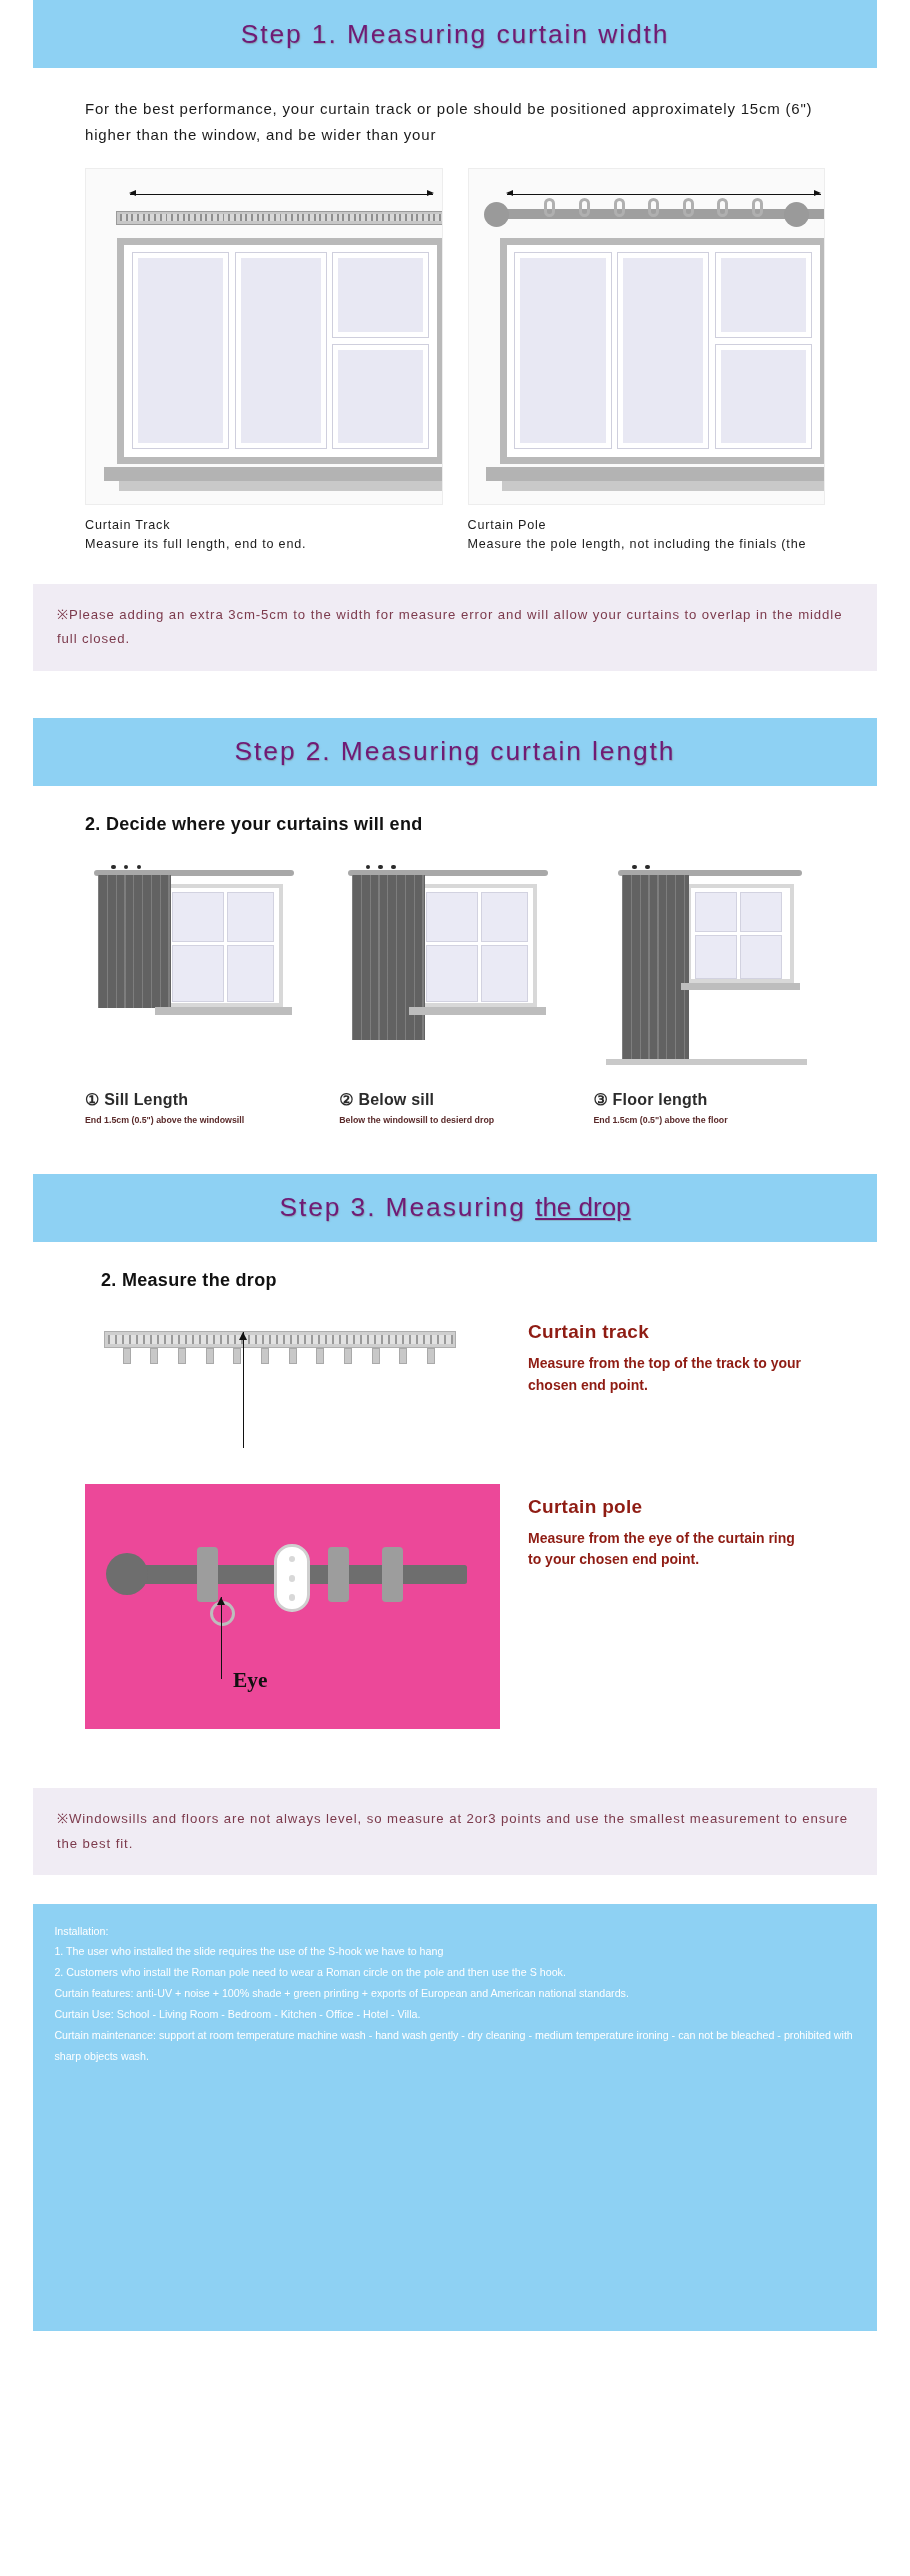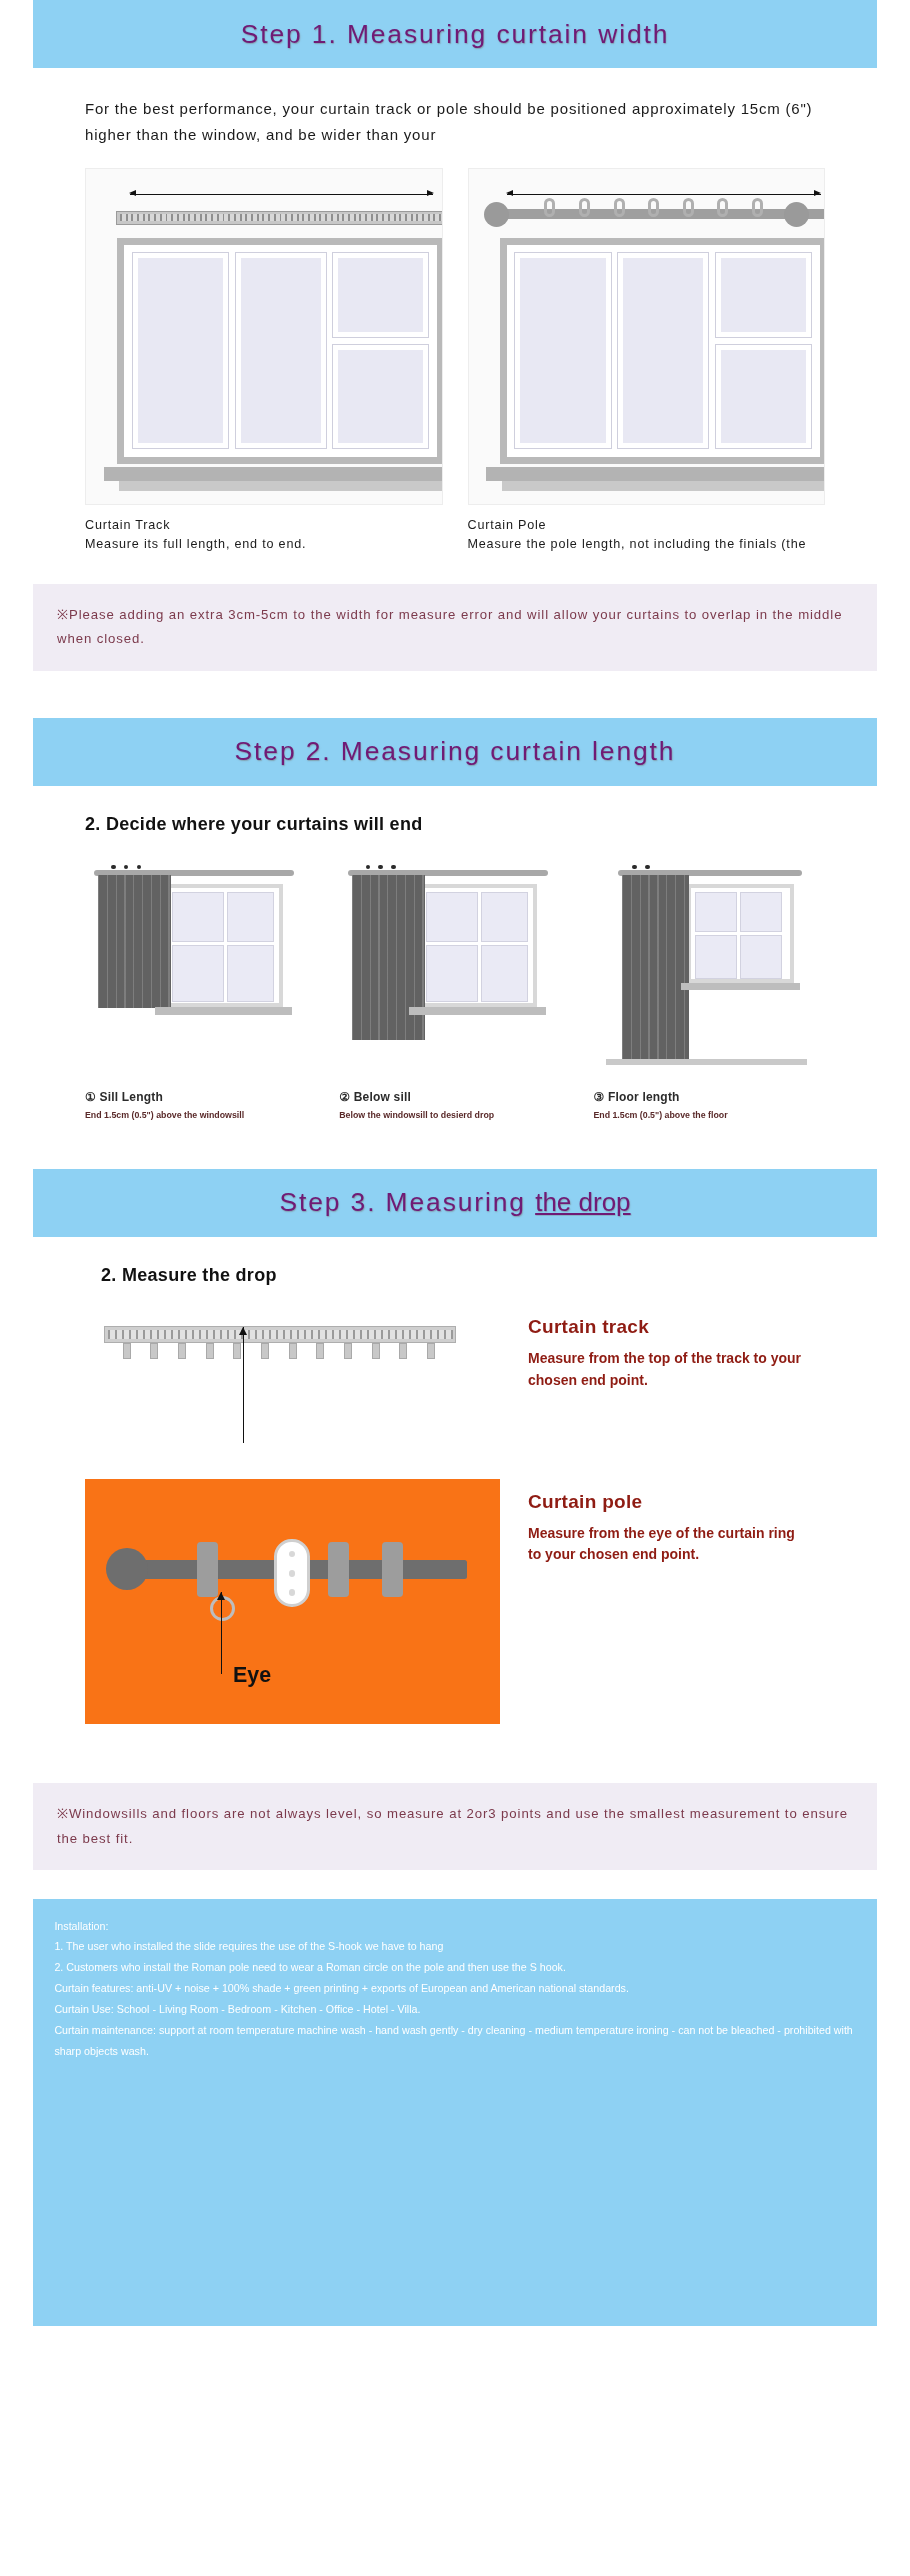--- a/index.html
+++ b/index.html
@@ -96,21 +96,21 @@
     margin:21.4px 85px 0 85px;
   }
   .p3 { flex:1; }
   .p3 .art {
     height:226px;
     position:relative;
     overflow:hidden;
     background:#ffffff;
   }
   .p3 .lbl {
-    font-size:12px;
+    font-size:16px;
     font-weight:bold;
     color:#2b2b2b;
     margin-top:7.5px;
     letter-spacing:0.2px;
   }
   .p3 .sub {
     font-size:8.8px;
     font-weight:bold;
     color:#5a2a2a;
     margin-top:5px;
@@ -124,21 +124,21 @@
     gap:28px;
     align-items:flex-start;
   }
   .row3 .art {
     width:415px;
     background:#f7f7f7;
     position:relative;
     overflow:hidden;
   }
   .row3.track .art { height:138px; background:#ffffff; }
-  .row3.pole .art  { height:245px; background:#f97316; }
+  .row3.pole .art  { height:245px; background:#ec4899;font-family:Liberation Serif, serif; }
   .row3 .txt { padding-top:11.3px; }
   .row3 .txt h4 {
     margin:0 0 10px 0;
     font-size:19px;
     color:#8f1c13;
     letter-spacing:0.3px;
   }
   .row3 .txt p {
     margin:0;
     font-size:14px;
@@ -328,21 +328,21 @@
         <div class="sill"></div>
         <div class="sill2"></div>
       </div>
       <div class="caption">
         <div>Curtain Pole</div>
         <div>Measure the pole length, not including the finials (the</div>
       </div>
     </div>
   </div>
 
-  <div class="note">※Please adding an extra 3cm-5cm to the width for measure error and will allow your curtains to overlap in the middle when closed.</div>
+  <div class="note">※Please adding an extra 3cm-5cm to the width for measure error and will allow your curtains to overlap in the middle full closed.</div>
 
   <div class="gap-lg"></div>
 
   <div class="step-bar">
     <div class="title">Step 2. Measuring curtain length</div>
   </div>
 
   <div class="sub-head">2. Decide where your curtains will end</div>
 
   <div class="three-col">

